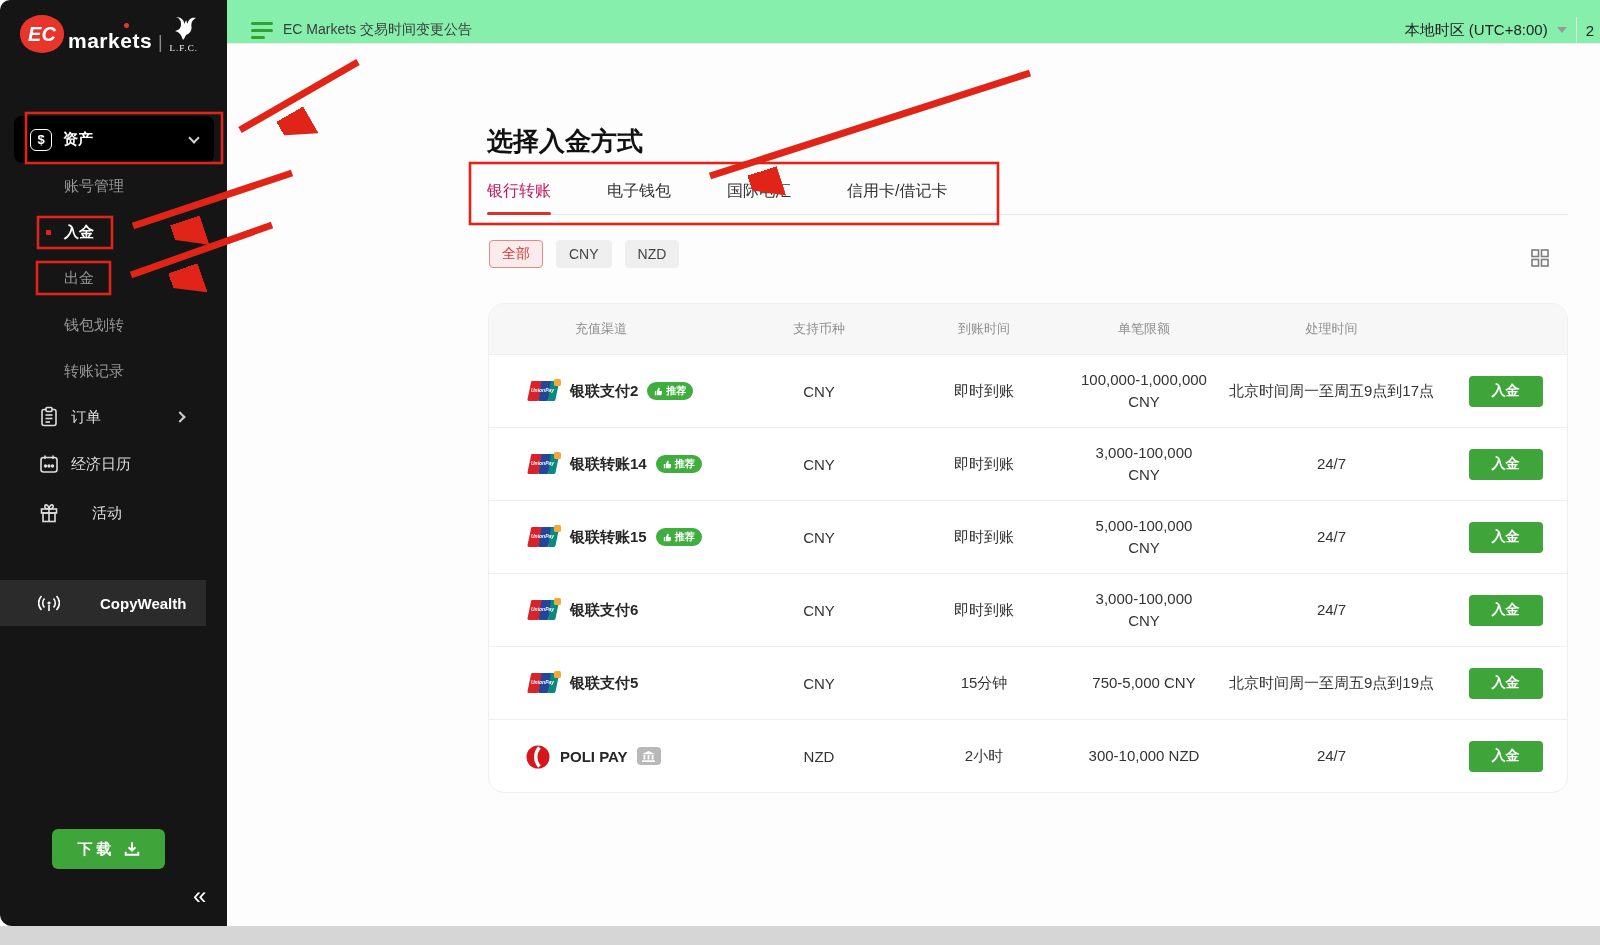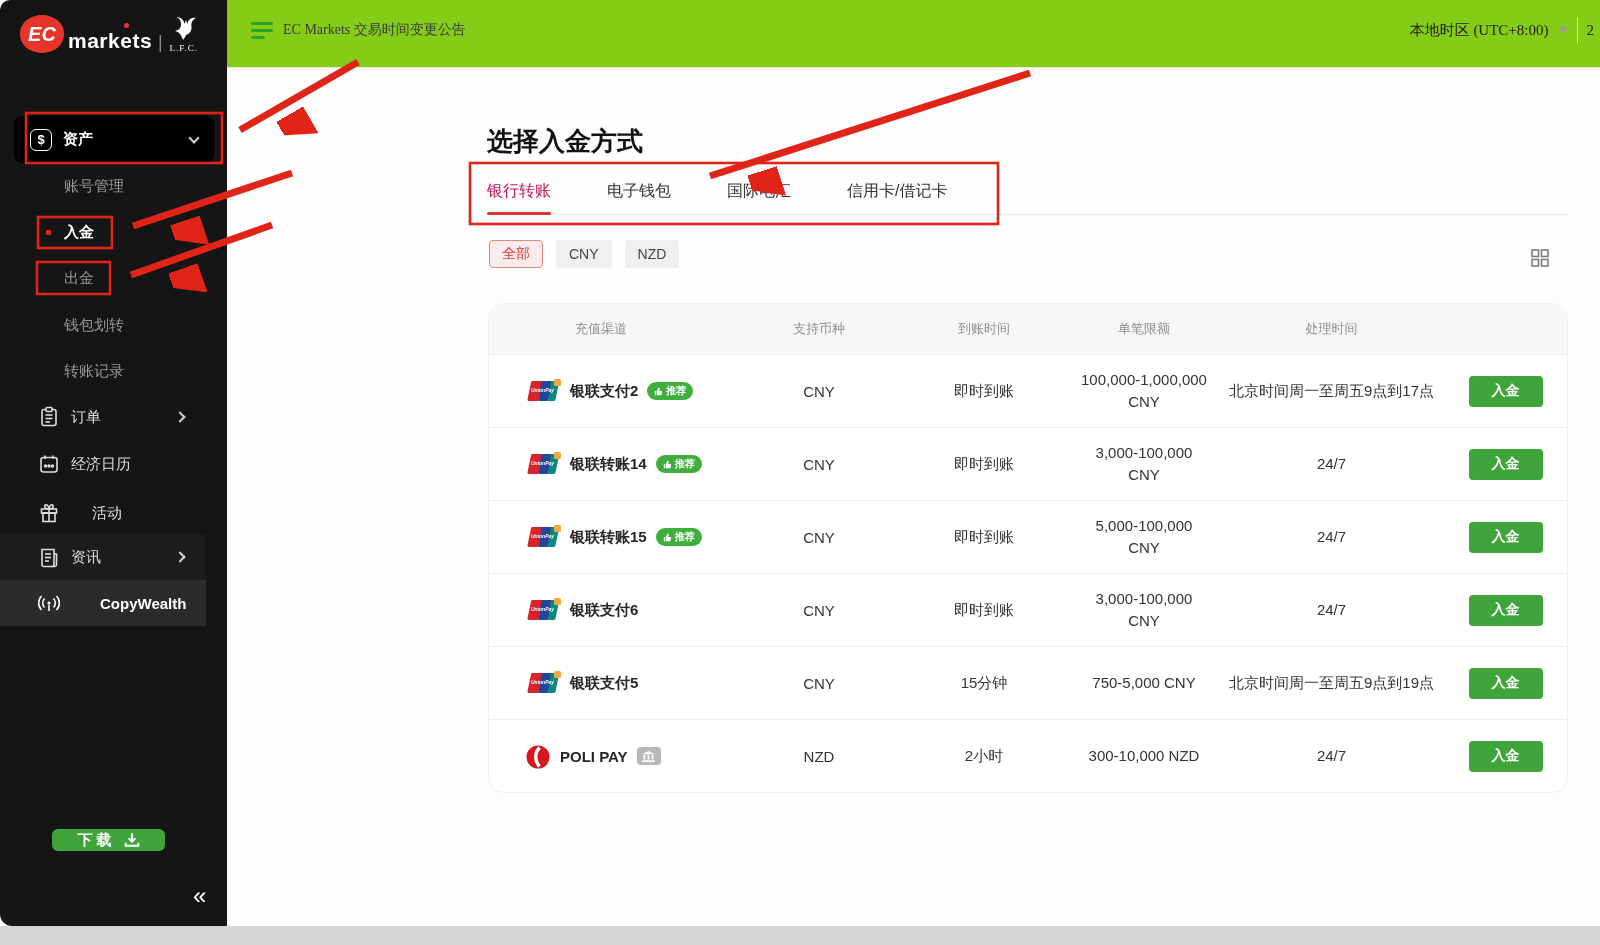--- a/index.html
+++ b/index.html
@@ -37,28 +37,28 @@
   .red-dot { position:absolute; left:-18px; width:5px; height:5px; background:#e02418; border-radius:1px; }
 
   .menu-row { position:absolute; left:0; width:206px; height:46px; display:flex; align-items:center;
               padding:0 22px 0 38px; gap:11px; color:#dedede; font-size:15px; cursor:pointer; }
   .menu-row .m-lbl { flex:1; }
   .menu-row.news { background:#1d1d1d; }
   .menu-row.copy { background:#2b2b2b; color:#fff; font-weight:bold;gap:40px; }
   .mi { width:22px; height:22px; flex:0 0 22px; }
   .mi svg { width:100%; height:100%; }
 
-  .dl-btn { position:absolute; left:52px; top:829px; width:113px; height:22px; background:#3fa43a;
+  .dl-btn { position:absolute; left:52px; top:829px; width:113px; height:40px; background:#3fa43a;
             border:none; border-radius:6px; color:#fff; font-size:15px; font-weight:bold;
             display:flex; align-items:center; justify-content:center; gap:8px; cursor:pointer; letter-spacing:4px; }
   .collapse { position:absolute; left:193px; top:882px; color:#fff; font-size:24px; cursor:pointer; }
 
   
   .main { position:absolute; left:227px; top:0; width:1373px; height:926px; background:#fdfdfd; }
-  .topbar { position:absolute; left:0; top:0; width:100%; height:68px; background:#84cc16; border-bottom:1px solid #ececec;font-family:Liberation Serif, serif; }
+  .topbar { position:absolute; left:0; top:0; width:100%; height:44px; background:#86efac; border-bottom:1px solid #ececec; }
   .announce { position:absolute; left:24px; top:0; height:60px; display:flex; align-items:center; gap:10px; cursor:pointer; }
   .ham { display:flex; flex-direction:column; gap:4px; }
   .ham i { display:block; height:3px; background:#2fa32b; border-radius:2px; }
   .ham i:nth-child(1){ width:22px; } .ham i:nth-child(2){ width:22px; } .ham i:nth-child(3){ width:14px; }
   .announce-txt { font-size:14px; color:#3c3c3c; }
   .tz-box { position:absolute; right:6px; top:0; height:60px; display:flex; align-items:center; gap:9px; }
   .tz-lbl { font-size:15px; color:#222; cursor:pointer; }
   .caret { width:0; height:0; border-left:5px solid transparent; border-right:5px solid transparent;
            border-top:6px solid #9a9a9a; cursor:pointer; }
   .tz-sep { width:1px; height:26px; background:#e3e3e3; }
@@ -163,32 +163,20 @@
     <div class="menu-row" style="top:490px;gap:32px;">
       <span class="mi">
         <svg viewBox="0 0 22 22" fill="none" stroke="#dedede" stroke-width="1.6">
           <rect x="3.5" y="7" width="15" height="4"></rect>
             <rect x="5" y="11" width="12" height="8.5"></rect>
           <line x1="11" y1="7" x2="11" y2="19.5"></line>
             <path d="M11 7 C8 7 6 5.5 7 3.5 C8 1.8 11 3.5 11 7 C11 3.5 14 1.8 15 3.5 C16 5.5 14 7 11 7 Z"></path>
         </svg></span>
       <span class="m-lbl">活动</span>
     </div>
-    <div class="menu-row news" style="top:534px;">
-      <span class="mi">
-        <svg viewBox="0 0 22 22" fill="none" stroke="#dedede" stroke-width="1.6">
-          <path d="M4 3.5 h12 v15 a2 2 0 0 1-2 2 H6 a2 2 0 0 1-2-2 Z"></path>
-            <path d="M16 8 h2.5 v10.5 a2 2 0 0 1-2 2 H14"></path>
-          <line x1="7" y1="8" x2="13" y2="8"></line>
-            <line x1="7" y1="11.5" x2="13" y2="11.5"></line>
-            <line x1="7" y1="15" x2="11" y2="15"></line>
-        </svg></span>
-      <span class="m-lbl">资讯</span>
-      <span class="chev right"></span>
-    </div>
     <div class="menu-row copy" style="top:580px;">
       <span class="mi">
         <svg viewBox="0 0 22 22" fill="none" stroke="#ffffff" stroke-width="1.6">
           <circle cx="11" cy="11" r="1.6" fill="#fff" stroke="none"></circle>
           <path d="M6.5 6.5 a6.5 6.5 0 0 0 0 9"></path>
             <path d="M15.5 6.5 a6.5 6.5 0 0 1 0 9"></path>
           <path d="M3.5 4 a10 10 0 0 0 0 14"></path>
             <path d="M18.5 4 a10 10 0 0 1 0 14"></path>
           <line x1="11" y1="13" x2="11" y2="19"></line>
         </svg></span>

